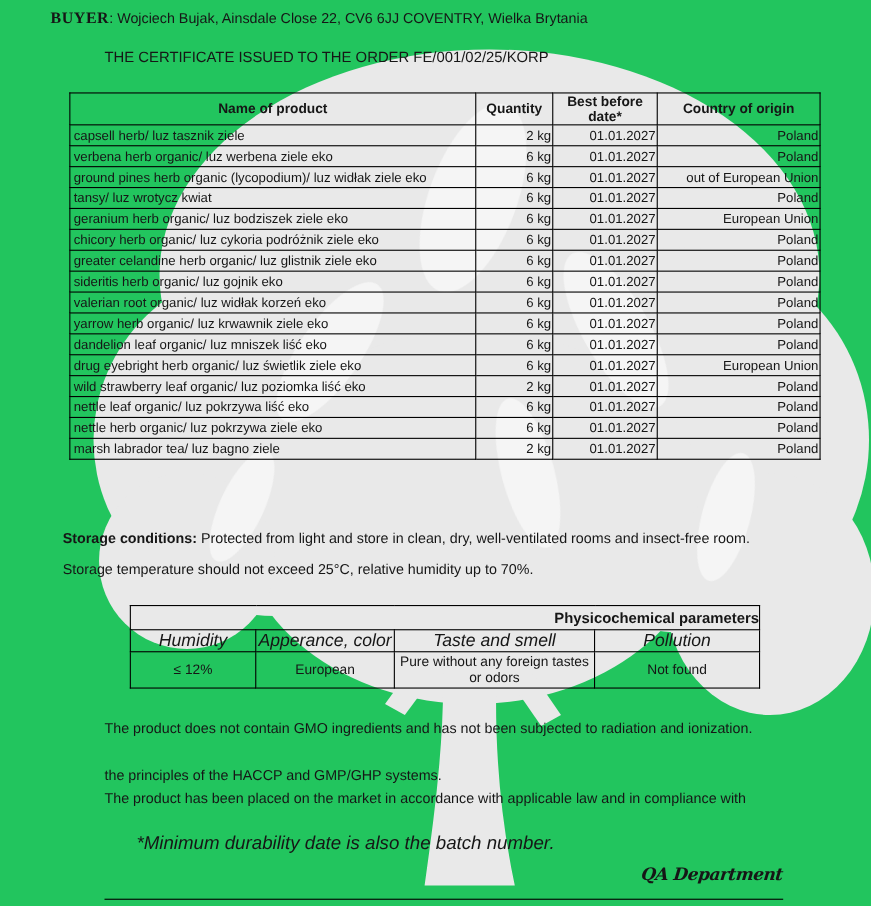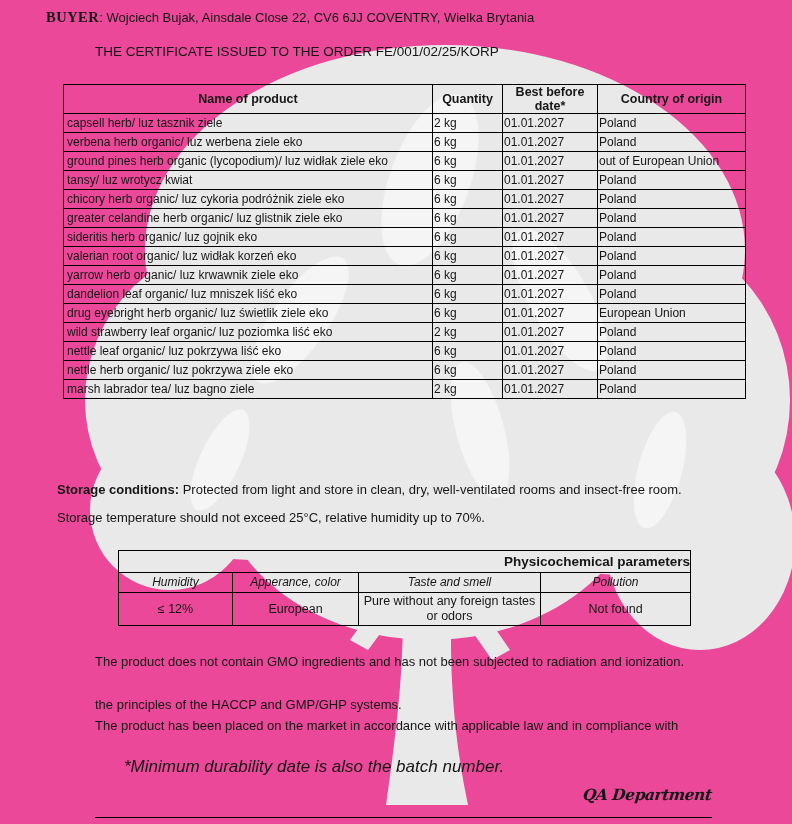--- a/index.html
+++ b/index.html
@@ -1,20 +1,20 @@
 <!DOCTYPE html>
 <html><head>
 <meta charset="utf-8">
 <style>
   * { margin:0; padding:0; box-sizing:border-box; }
   html,body { background:#ffffff; }
   .page {
     position:relative;
     width:792px; height:824px;
-    background:#ec4899;
+    background:#22c55e;
     font-family:"Liberation Sans", sans-serif;
     color:#161616;
     overflow:hidden;
   }
   .watermark {
     position:absolute; inset:0; z-index:0;
     color:#e9e9e9;
     pointer-events:none;
   }
   .content { position:absolute; inset:0; z-index:1; }
@@ -27,29 +27,29 @@
   table, th, td { border:1px solid #000; }
   .products-table { position:absolute; left:63px; top:84px; width:682px; border:1.5px solid #000; }
   .products-table th {
     font-size:12.5px; font-weight:bold; text-align:center;
     height:29px; line-height:14px; padding:0 2px;
   }
   .products-table td {
     font-size:12px; height:18px; line-height:18px;
     padding:0 3px; white-space:nowrap; overflow:hidden;
   }
-  .products-table td.c { text-align:left; padding:0 1px; }
+  .products-table td.c { text-align:right; padding:0 1px; }
 
   .storage-1 { position:absolute; left:57px; top:482px; font-size:13px; }
   .storage-1 b { font-weight:bold; }
   .storage-2 { position:absolute; left:57px; top:510px; font-size:13px; }
 
   .physico-table { position:absolute; left:118px; top:550px; width:572px; border:1.5px solid #000; }
   .physico-table .title-cell { font-size:13.5px; font-weight:bold; text-align:right; height:21px; line-height:21px; }
-  .physico-table .head-cell { font-size:12px; font-style:italic; text-align:center; height:19px; line-height:19px; font-weight:normal; }
+  .physico-table .head-cell { font-size:16px; font-style:italic; text-align:center; height:19px; line-height:19px; font-weight:normal; }
   .physico-table td { font-size:12.5px; text-align:center; height:32px; line-height:15px; padding:1px 4px; }
 
   .para-gmo { position:absolute; left:95px; top:654px; font-size:13px; }
   .para-market { position:absolute; left:95px; top:695px; font-size:13px; line-height:20.5px; }
   .footnote { position:absolute; left:95px; top:757px; font-size:17px; font-style:italic;margin-left:29px; }
 
   .qa-sign {
     position:absolute; right:80px; top:785px;
     font-family:"DejaVu Serif", serif;
     font-style:italic; font-weight:bold;
@@ -127,20 +127,26 @@
             <td class="c">01.01.2027</td>
             <td class="c">out of European Union</td>
           </tr>
           <tr>
             <td>tansy/ luz wrotycz kwiat</td>
             <td class="c">6 kg</td>
             <td class="c">01.01.2027</td>
             <td class="c">Poland</td>
           </tr>
           <tr>
+            <td>geranium herb organic/ luz bodziszek ziele eko</td>
+            <td class="c">6 kg</td>
+            <td class="c">01.01.2027</td>
+            <td class="c">European Union</td>
+          </tr>
+          <tr>
             <td>chicory herb organic/ luz cykoria podróżnik ziele eko</td>
             <td class="c">6 kg</td>
             <td class="c">01.01.2027</td>
             <td class="c">Poland</td>
           </tr>
           <tr>
             <td>greater celandine herb organic/ luz glistnik ziele eko</td>
             <td class="c">6 kg</td>
             <td class="c">01.01.2027</td>
             <td class="c">Poland</td>

